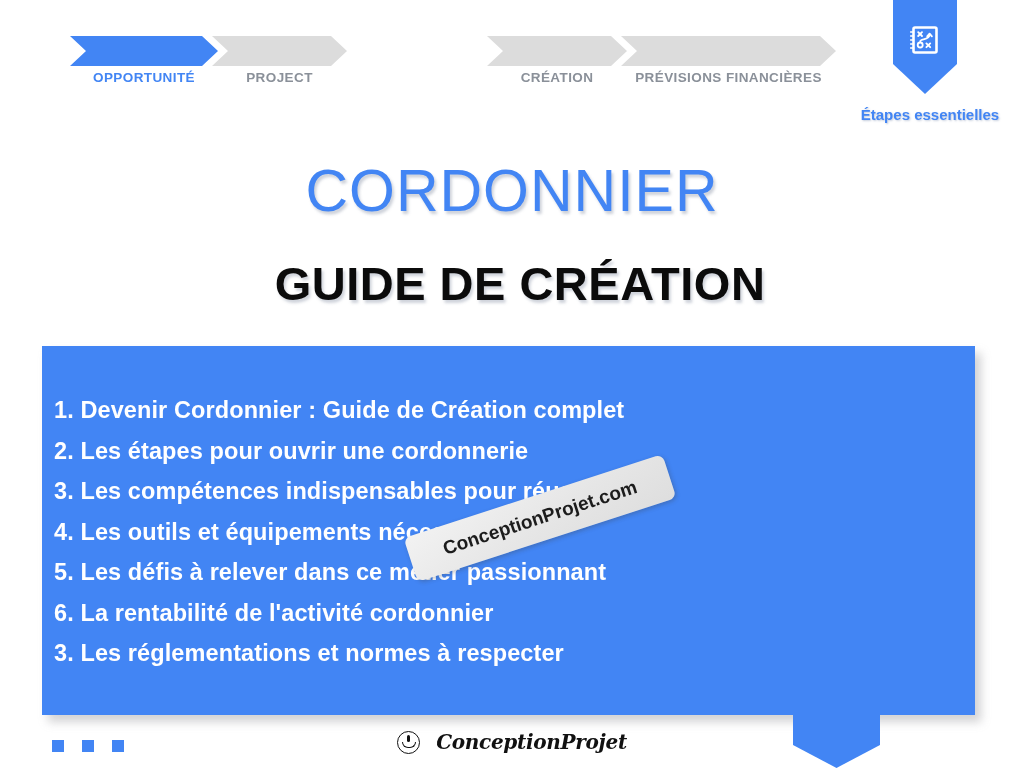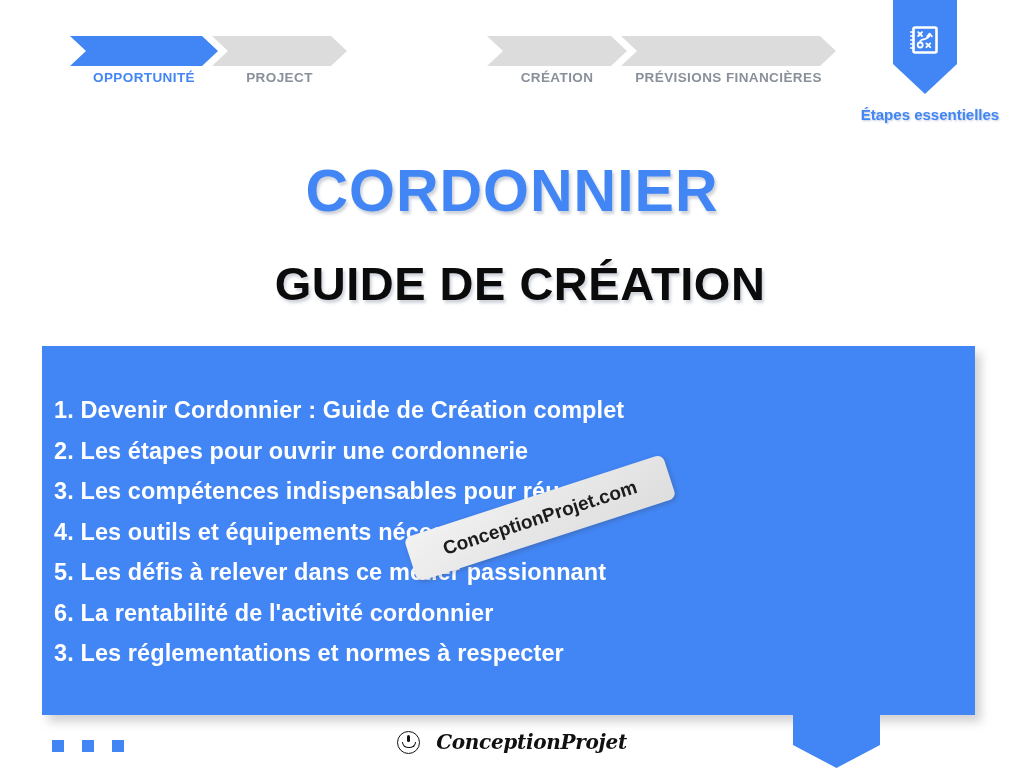--- a/index.html
+++ b/index.html
@@ -96,21 +96,21 @@
   }
 
   
   #main-title {
     position: absolute;
     left: 0;
     top: 157px;
     width: 1024px;
     text-align: center;
     font-size: 59px;
-    font-weight: bold;
+    font-weight: normal;
     color: #4285f4;
     letter-spacing: 1px;
     text-shadow: 2px 3px 3px rgba(130,140,160,0.40);
   }
   #sub-title {
     position: absolute;
     left: 0;
     top: 256px;
     width: 1024px;
     text-align: center;

